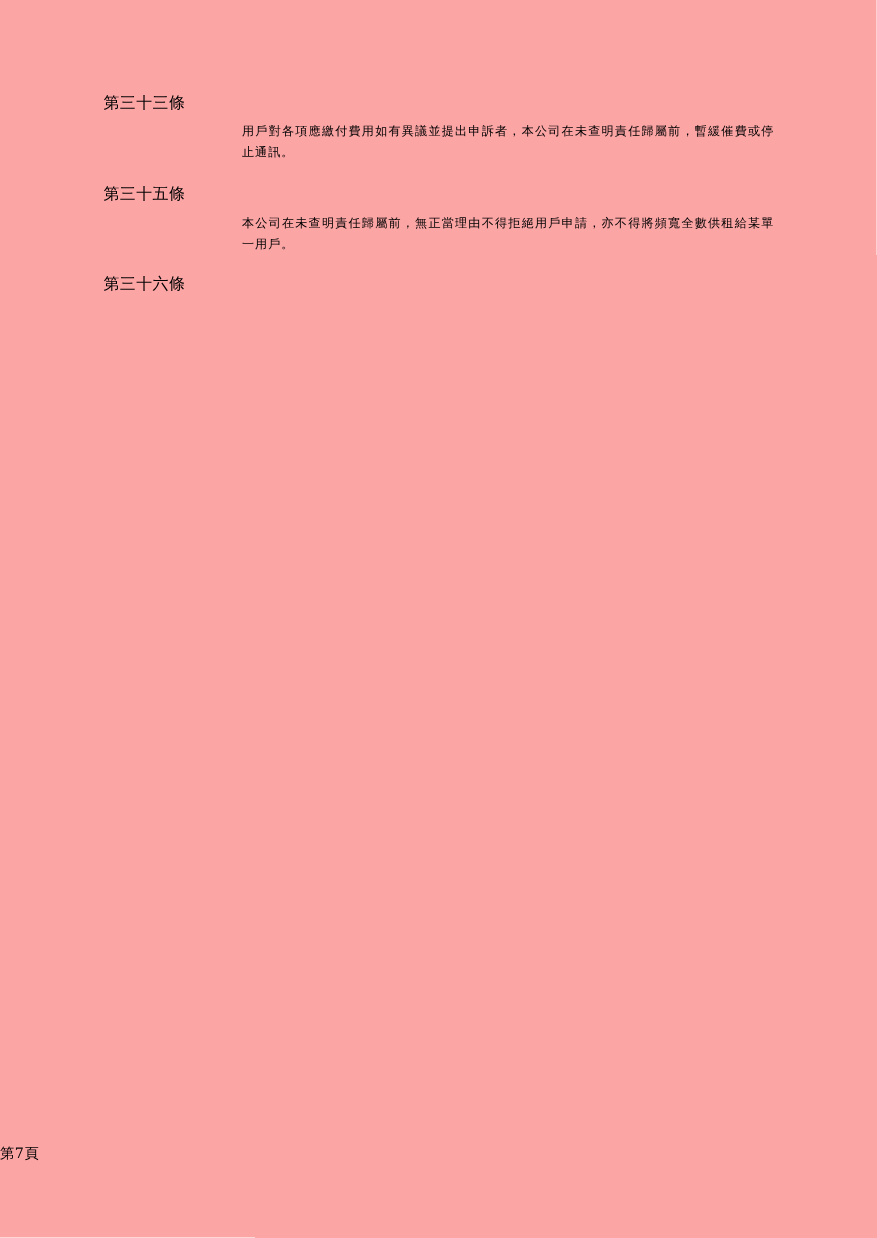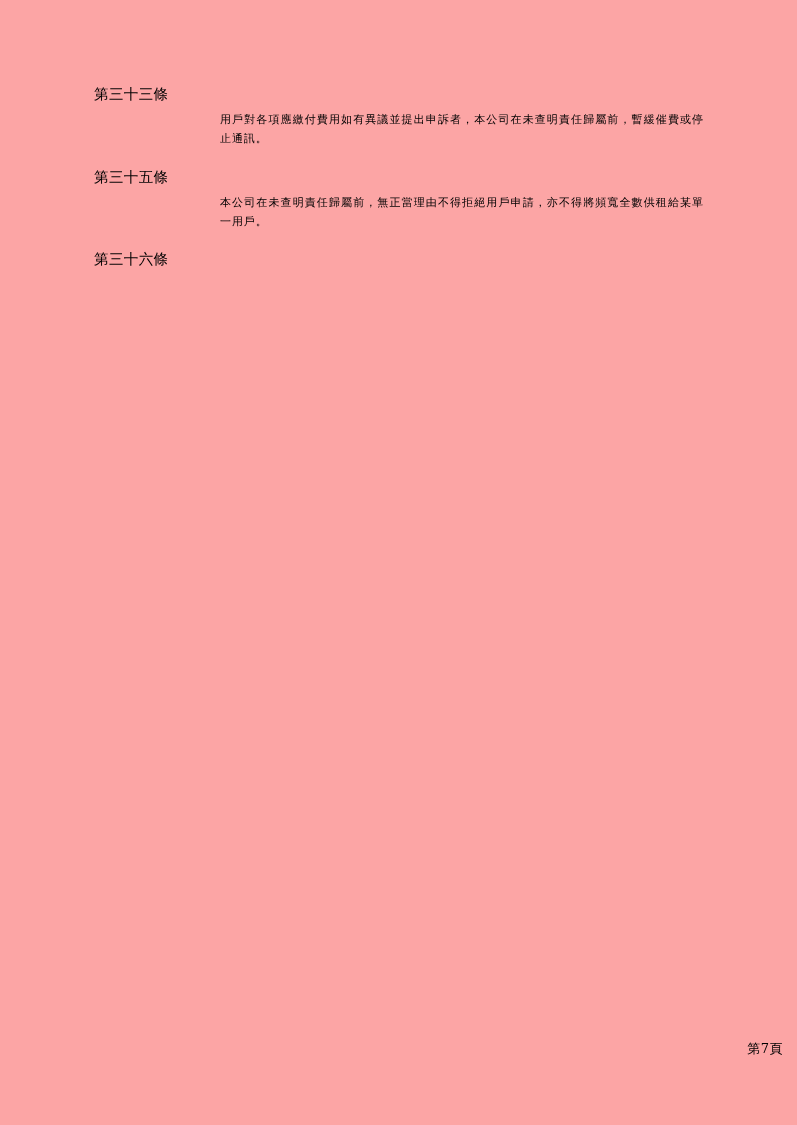--- a/index.html
+++ b/index.html
@@ -52,23 +52,23 @@
     font-weight: bold;
     letter-spacing: 2px;
     margin: 34px 0 26px 0;
   }
   .chapter-heading .chapter-title {
     margin-left: 18px;
   }
   .footer {
     position: absolute;
     left: 0;
-    right: 14px;
+    right: 4px;
     top: 1040px;
-    text-align: right;
+    text-align: left;
     font-size: 13px;
     letter-spacing: 0.5px;
   }
 </style>
 </head>
 <body>
 
 <div class="page">
 
   <div class="content">

